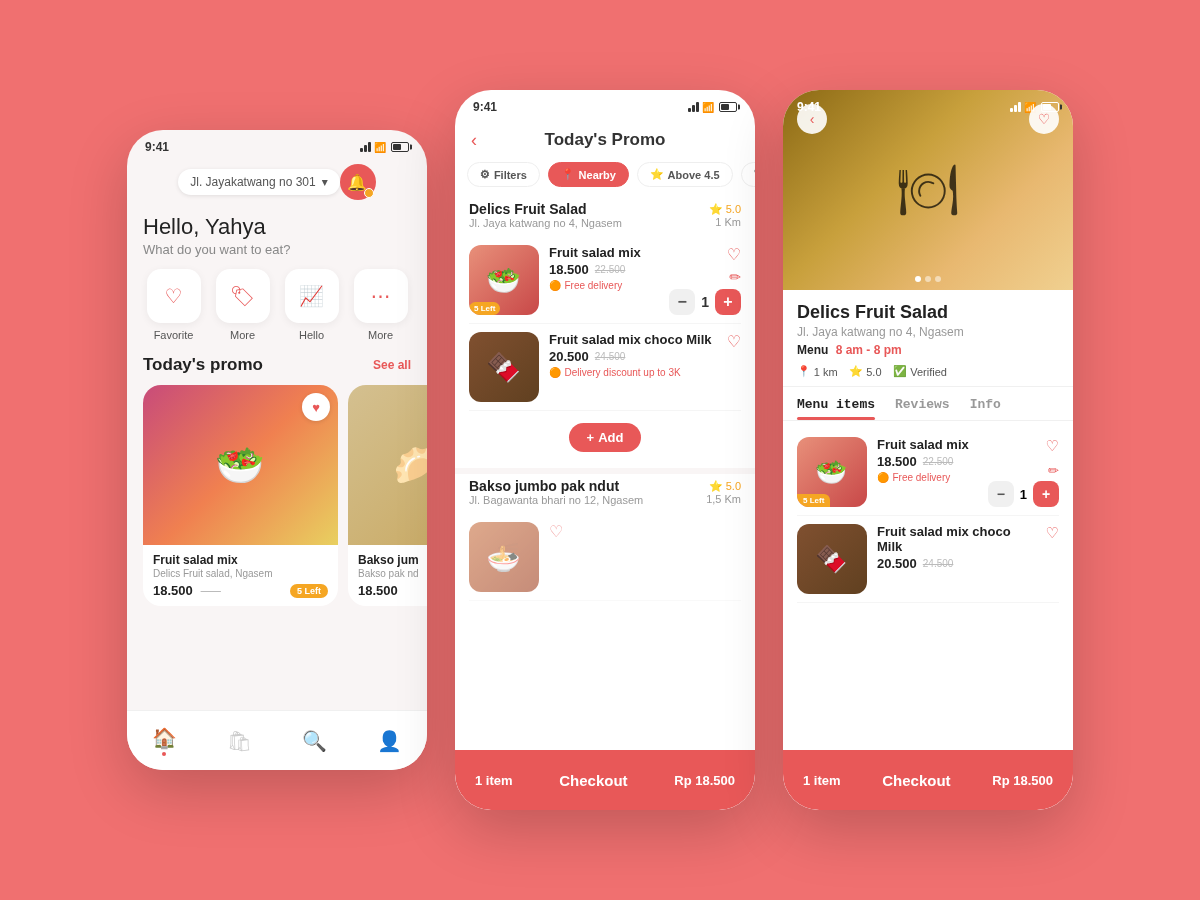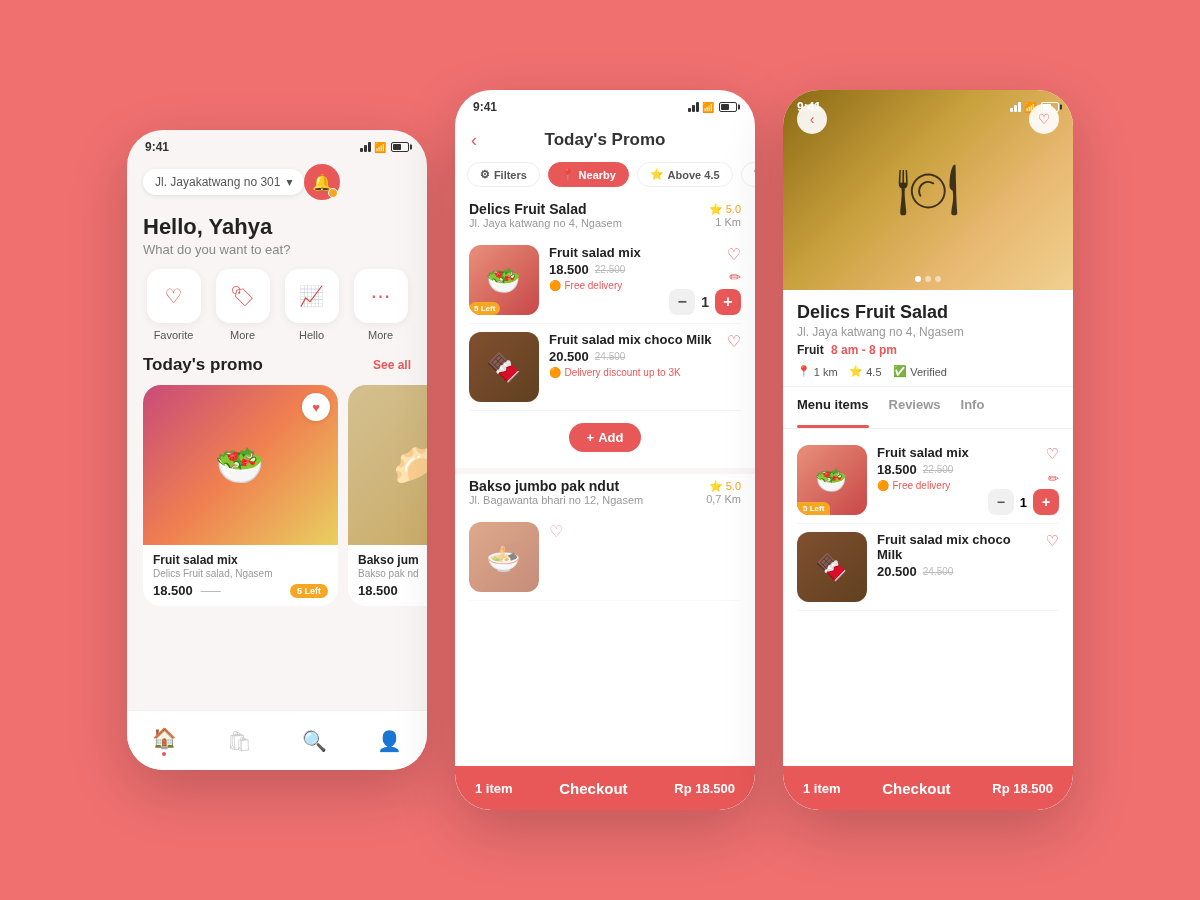--- a/index.html
+++ b/index.html
@@ -44,21 +44,21 @@
       padding: 10px 18px 6px;
       font-size: 12px;
       font-weight: 600;
       color: #333;
     }
 
     .status-icons { display: flex; gap: 4px; align-items: center; }
 
     .s1-header {
       display: flex;
-      justify-content: flex-start;
+      justify-content: center;
       align-items: center;
       padding: 4px 16px 8px;
     }
 
     .location-pill {
       background: #fff;
       border-radius: 20px;
       padding: 6px 12px;
       font-size: 12px;
       color: #555;
@@ -81,21 +81,21 @@
       background: #f5a623;
       border-radius: 50%;
       position: absolute;
       bottom: 2px; right: 2px;
       border: 1px solid #fff;
     }
 
     .s1-greeting {
       padding: 6px 16px 12px;
     }
-    .s1-greeting h1 { font-size: 22px; font-weight: 700; color: #222; }
+    .s1-greeting h1 { font-size: 22px; font-weight: 400; color: #222; }
     .s1-greeting p { font-size: 13px; color: #888; margin-top: 2px; }
 
     .category-grid {
       display: grid;
       grid-template-columns: repeat(4, 1fr);
       gap: 8px;
       padding: 0 16px 14px;
     }
 
     .cat-item {
@@ -339,21 +339,21 @@
       font-weight: 600;
       display: flex;
       align-items: center;
       gap: 4px;
       margin: 8px auto;
     }
 
     .checkout-bar {
       position: absolute;
       bottom: 0; left: 0; right: 0;
-      height: 44px;
+      height: 60px;
       background: #e85858;
       border-radius: 0 0 36px 36px;
       display: flex;
       align-items: center;
       justify-content: space-between;
       padding: 0 20px;
       color: #fff;
     }
     .checkout-count { font-size: 13px; font-weight: 600; }
     .checkout-label { font-size: 15px; font-weight: 700; }
@@ -421,25 +421,26 @@
     }
     .s3-badge { display: flex; align-items: center; gap: 3px; font-size: 11px; color: #555; }
 
     .s3-tabs {
       display: flex;
       padding: 0 14px;
       border-bottom: 1px solid #f0f0f0;
       gap: 20px;
     }
     .s3-tab {
-      padding: 10px 0 16px;
+      padding: 10px 0 8px;
       font-size: 13px;
       font-weight: 700;
       color: #999;
       position: relative;
+      font-family: Liberation Mono, monospace;
     }
     .s3-tab.active {
       color: #222;
     }
     .s3-tab.active::after {
       content: '';
       position: absolute;
       bottom: 0; left: 0; right: 0;
       height: 3px;
       background: #e85858;
@@ -769,21 +770,21 @@
     </div>
 
     <div class="restaurant-section" style="border-bottom:none;">
       <div class="rest-header">
         <div>
           <div class="rest-name">Bakso jumbo pak ndut</div>
           <div class="rest-meta">Jl. Bagawanta bhari no 12, Ngasem</div>
         </div>
         <div style="text-align:right;">
           <div class="rest-star">⭐ 5.0</div>
-          <div class="rest-dist">0,7 Km</div>
+          <div class="rest-dist">1,5 Km</div>
         </div>
       </div>
 
       <div class="menu-item-row" style="opacity:0.6;">
         <div class="menu-thumb" style="background:linear-gradient(135deg,#c87040,#a04020);">
           <div class="menu-thumb-inner">🍜</div>
         </div>
         <span class="heart-icon">♡</span>
       </div>
     </div>
@@ -820,31 +821,31 @@
         <div class="s3-dot active"></div>
         <div class="s3-dot"></div>
         <div class="s3-dot"></div>
       </div>
     </div>
 
     <div class="s3-info">
       <div class="s3-rest-name">Delics Fruit Salad</div>
       <div class="s3-rest-addr">Jl. Jaya katwang no 4, Ngasem</div>
       <div class="s3-rest-hours">
-        <span>Fruit</span>
+        <span>Menu</span>
         <span style="color:#e85858;font-weight:600;margin-left:4px;">8 am - 8 pm</span>
       </div>
       <div class="s3-badges">
         <div class="s3-badge">
           <span>📍</span>
           <span>1 km</span>
         </div>
         <div class="s3-badge">
           <span>⭐</span>
-          <span>4.5</span>
+          <span>5.0</span>
         </div>
         <div class="s3-badge">
           <span>✅</span>
           <span>Verified</span>
         </div>
       </div>
     </div>
 
     <div class="s3-tabs">
       <div class="s3-tab active">

